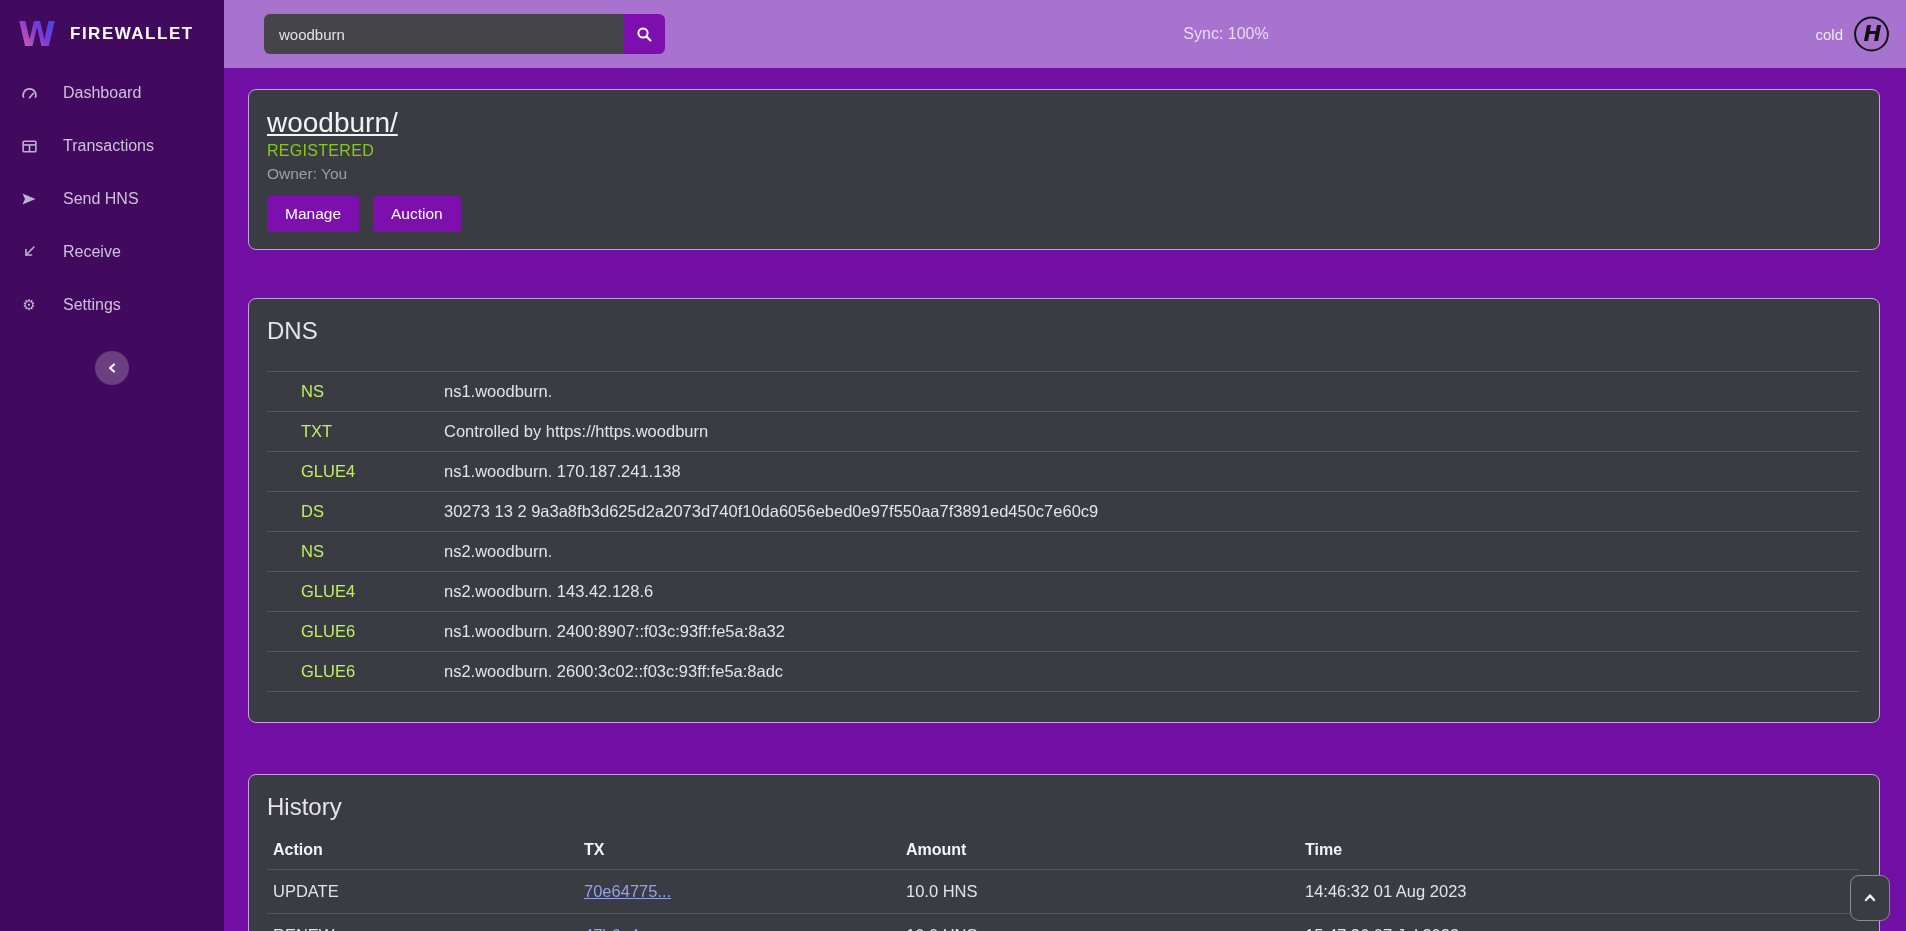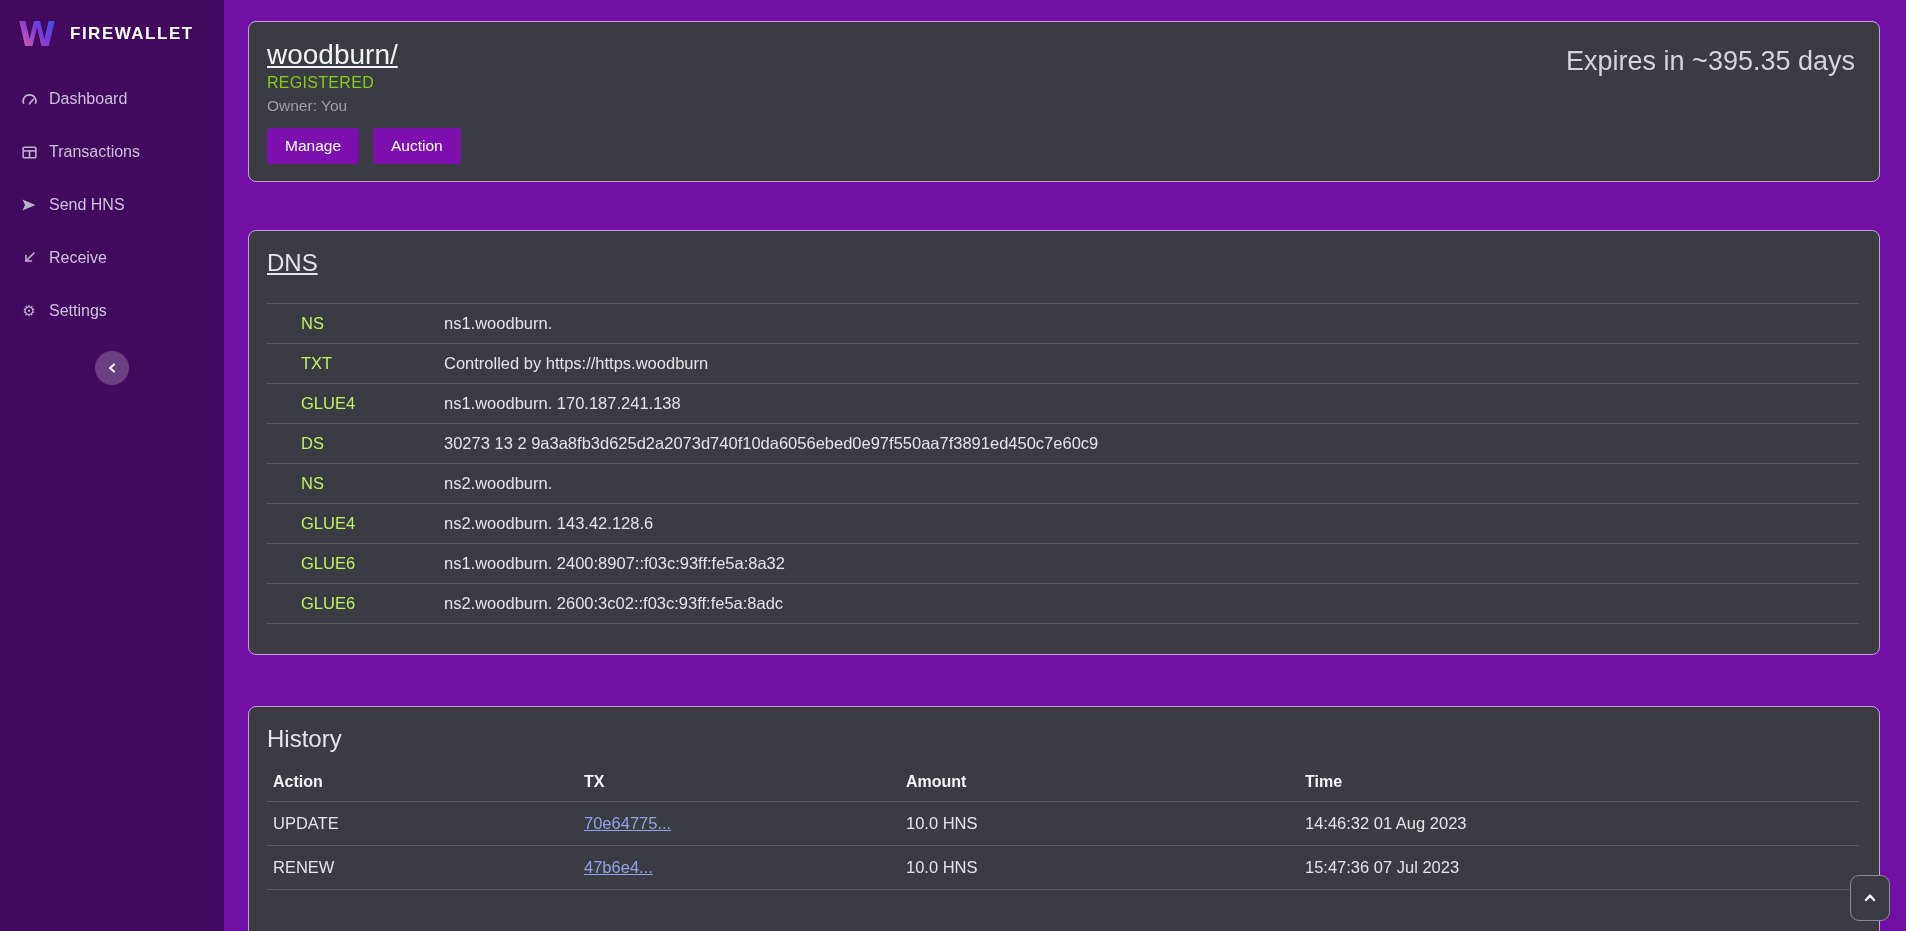--- a/index.html
+++ b/index.html
@@ -15,21 +15,21 @@
     position:absolute; left:0; top:0; width:224px; height:931px;
     background:#420a5e; z-index:3;
   }
   .brand { height:68px; display:flex; align-items:center; padding-left:16px; }
   .brand-name {
     margin-left:12px; color:#ffffff; font-size:17px; font-weight:bold;
     letter-spacing:1.5px;
   }
   .nav { margin-top:16px; }
   .nav-item {
-    display:flex; align-items:flex-end; gap:11px;
+    display:flex; align-items:flex-start; gap:25px;
     height:24px; margin-bottom:29px; padding-left:20px;
     color:#cdc3d8; font-size:16px; cursor:pointer;
   }
   .nav-item .ico { width:18px; height:18px; display:inline-flex; align-items:center; justify-content:center; color:#bdb2cc; }
   .gear-glyph { font-size:15px; line-height:16px; }
   .collapse-btn {
     position:absolute; left:95px; top:351px; width:34px; height:34px;
     border-radius:50%; border:none; background:rgba(255,255,255,0.22);
     display:flex; align-items:center; justify-content:center; cursor:pointer;
   }
@@ -67,21 +67,21 @@
   .btn-row { margin-top:10px; display:flex; gap:14px; }
   .btn {
     background:#7c0fae; color:#ffffff; border:none; border-radius:4px;
     font-size:15.5px; padding:9px 18px; cursor:pointer;
     font-family:"Liberation Sans", sans-serif;
   }
   .domain-expires { font-size:27px; color:#d6d4da; padding-top:8px; }
 
   .dns-card { margin-top:48px; padding:18px 20px 30px 18px; }
   .section-title { font-size:24px; font-weight:normal; color:#e6e4ea; }
-  .dns-card .section-title { margin-bottom:26px;text-decoration:underline; }
+  .dns-card .section-title { margin-bottom:26px; }
   .dns-table { border-top:1px solid #57575f; }
   .dns-row { display:flex; align-items:center; padding:10px 6px; border-bottom:1px solid #57575f;
     font-size:16.5px; }
   .dns-type { width:143px; color:#bef264; flex-shrink:0;margin-left:28px; }
   .dns-value { color:#e4e3e8; }
 
   .history-card { margin-top:51px; padding:18px 20px 60px 18px; }
   .history-card .section-title { margin-bottom:10px; }
   .h-header { display:flex; padding:10px 6px; border-bottom:1px solid #57575f;
     font-weight:bold; font-size:16px; color:#f4f3f6; }
@@ -161,34 +161,52 @@
 
   <button class="collapse-btn">
     <svg width="16" height="16" viewBox="0 0 16 16">
       <polyline points="10,4.5 6,8 10,11.5" fill="none" stroke="#ffffff" stroke-width="2.2" stroke-linecap="round" stroke-linejoin="round"></polyline>
     </svg>
   </button>
 </aside>
 
 <div class="main">
 
+  <header class="topbar">
+    <div class="search-group">
+      <input class="search-input" type="text" value="woodburn" style="">
+      <button class="search-btn">
+        <svg width="17" height="17" viewBox="0 0 17 17">
+          <circle cx="7" cy="7" r="4.6" fill="none" stroke="#ffffff" stroke-width="2"></circle>
+          <line x1="10.6" y1="10.6" x2="14.5" y2="14.5" stroke="#ffffff" stroke-width="2.2" stroke-linecap="round"></line>
+        </svg>
+      </button>
+    </div>
+    <div class="sync">Sync: 100%</div>
+    <div class="wallet-chip">
+      <span class="wallet-name">cold</span>
+      <svg width="37" height="37" viewBox="0 0 36 36">
+        <circle cx="18" cy="18" r="16" fill="none" stroke="#141414" stroke-width="2"></circle>
+        <text x="19" y="25" text-anchor="middle" font-size="21" font-weight="900" font-style="italic" fill="#111111" font-family="'DejaVu Sans', sans-serif">H</text>
+      </svg>
+    </div>
+  </header>
 
   <main class="content">
 
     <section class="card domain-card">
       <div>
         <h1 class="domain-title">woodburn/</h1>
         <div class="domain-status">REGISTERED</div>
         <div class="domain-owner">Owner: You</div>
         <div class="btn-row">
           <button class="btn">Manage</button>
           <button class="btn">Auction</button>
         </div>
       </div>
-      <div class="domain-expires">Expires in ~395.35 days</div>
     </section>
 
     <section class="card dns-card">
       <h2 class="section-title">DNS</h2>
 
       <div class="dns-table">
         <div class="dns-row">
           <div class="dns-type">NS</div>
           <div class="dns-value">ns1.woodburn.</div>
         </div>

